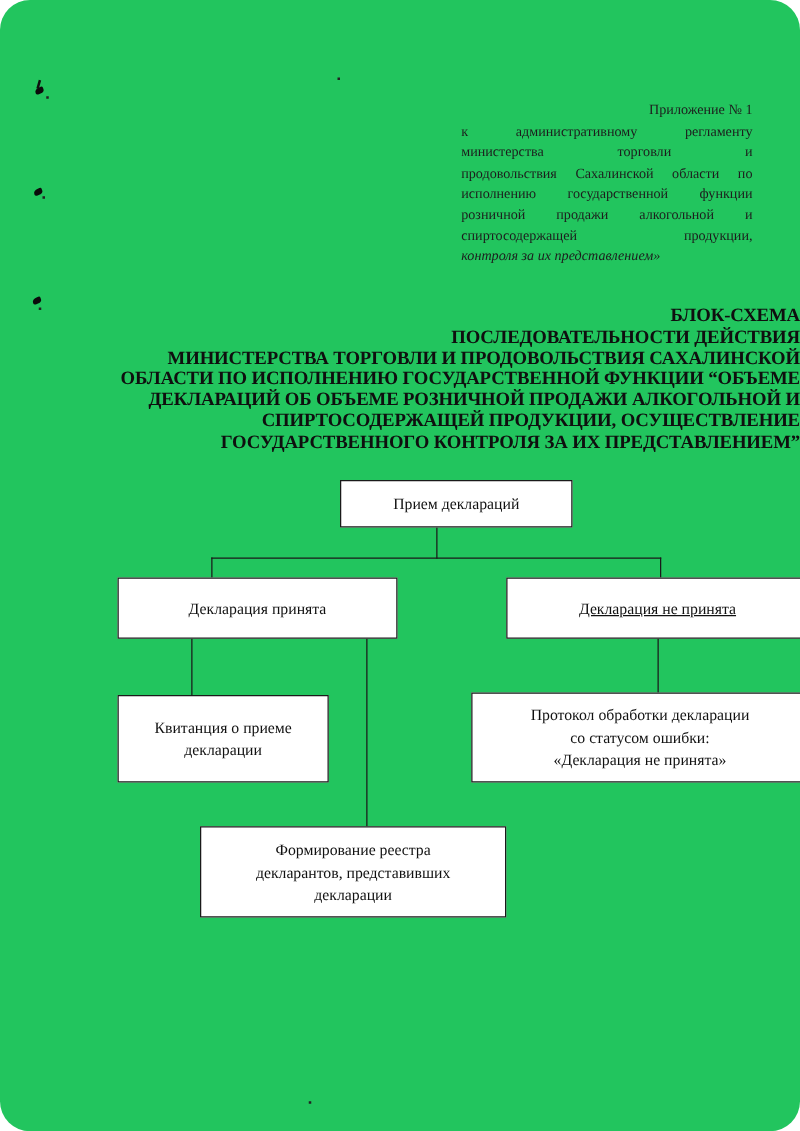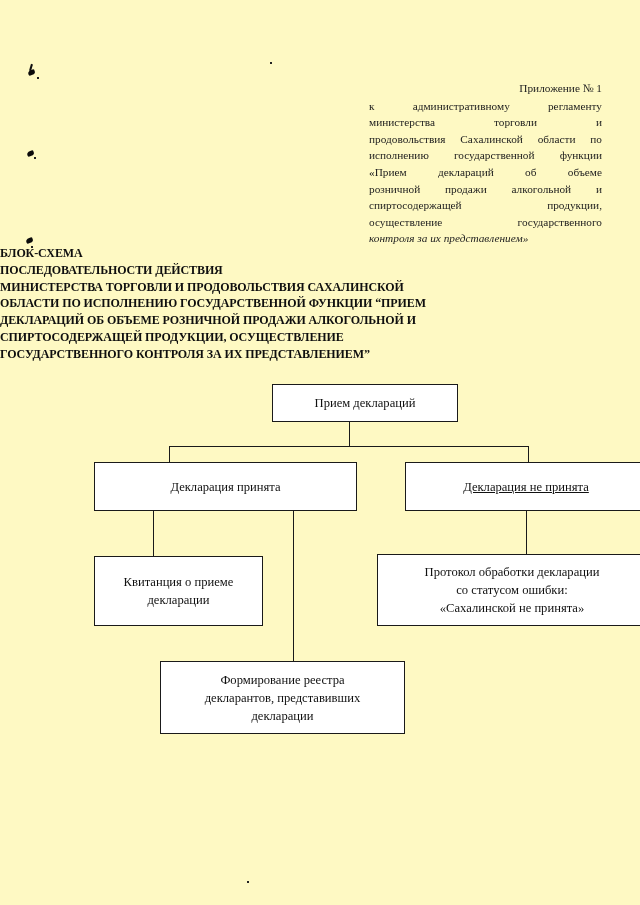--- a/index.html
+++ b/index.html
@@ -11,21 +11,22 @@
   body {
     font-family: "Liberation Serif", "DejaVu Serif", serif;
     color: #141414;
   }
 
   .page {
     position: relative;
     width: 640px;
     height: 905px;
     overflow: hidden;
-    background: #fef9c3;
+    background: #22c55e;
+    border-radius: 24px;
   }
 
   
   .speck {
     position: absolute;
     background: #0b0b0b;
     pointer-events: none;
   }
   .speck-a {
     width: 7px; height: 5px;
@@ -72,23 +73,23 @@
     text-align-last: left;
     font-style: italic;
   }
 
   
   .title {
     position: absolute;
     left: 0;
     top: 245px;
     width: 640px;
-    text-align: left;
+    text-align: right;
     font-weight: bold;
-    font-size: 12px;
+    font-size: 15px;
     line-height: 16.8px;
     letter-spacing: -0.1px;
     color: #0f0f0f;
   }
   .title .tline { display: block; white-space: nowrap; }
 
   
   .flow { position: absolute; left: 0; top: 0; width: 640px; height: 905px; margin-left: 22px; }
 
   .node {
@@ -133,32 +134,30 @@
 
   <div class="speck speck-dot" style="left:270px; top:62px;"></div>
   <div class="speck speck-dot" style="left:247px; top:881px;"></div>
 
   <div class="hdr">
     <span class="hdr-line hdr-line-first">Приложение № 1</span>
     <span class="hdr-line">к административному регламенту</span>
     <span class="hdr-line">министерства торговли и</span>
     <span class="hdr-line">продовольствия Сахалинской области по</span>
     <span class="hdr-line">исполнению государственной функции</span>
-    <span class="hdr-line">«Прием деклараций об объеме</span>
     <span class="hdr-line">розничной продажи алкогольной и</span>
     <span class="hdr-line">спиртосодержащей продукции,</span>
-    <span class="hdr-line">осуществление государственного</span>
     <span class="hdr-line hdr-line-last">контроля за их представлением»</span>
   </div>
 
   <div class="title">
     <span class="tline">БЛОК-СХЕМА</span>
     <span class="tline">ПОСЛЕДОВАТЕЛЬНОСТИ ДЕЙСТВИЯ</span>
     <span class="tline">МИНИСТЕРСТВА ТОРГОВЛИ И ПРОДОВОЛЬСТВИЯ САХАЛИНСКОЙ</span>
-    <span class="tline">ОБЛАСТИ ПО ИСПОЛНЕНИЮ ГОСУДАРСТВЕННОЙ ФУНКЦИИ “ПРИЕМ</span>
+    <span class="tline">ОБЛАСТИ ПО ИСПОЛНЕНИЮ ГОСУДАРСТВЕННОЙ ФУНКЦИИ “ОБЪЕМЕ</span>
     <span class="tline">ДЕКЛАРАЦИЙ ОБ ОБЪЕМЕ РОЗНИЧНОЙ ПРОДАЖИ АЛКОГОЛЬНОЙ И</span>
     <span class="tline">СПИРТОСОДЕРЖАЩЕЙ ПРОДУКЦИИ, ОСУЩЕСТВЛЕНИЕ</span>
     <span class="tline">ГОСУДАРСТВЕННОГО КОНТРОЛЯ ЗА ИХ ПРЕДСТАВЛЕНИЕМ”</span>
   </div>
 
   <div class="flow">
 
     <div class="conn conn-v" style="left:327px; top:421px; height:26px;"></div>
     <div class="conn conn-h" style="left:147px; top:446px; width:360px;"></div>
     <div class="conn conn-v" style="left:147px; top:446px; height:17px;"></div>
@@ -169,21 +168,21 @@
     <div class="conn conn-v" style="left:271px; top:510px; height:152px;"></div>
 
     <div class="conn conn-v" style="left:504px; top:510px; height:45px;"></div>
 
     <div class="node" style="left:250px; top:384px; width:186px; height:38px;">
       <span class="nlabel">
         <span>Прием деклараций</span>
       </span>
     </div>
 
-    <div class="node" style="left:72px; top:462px; width:263px; height:49px;">
+    <div class="node" style="left:72px; top:462px; width:224px; height:49px;">
       <span class="nlabel">
         <span>Декларация принята</span>
       </span>
     </div>
 
     <div class="node" style="left:383px; top:462px; width:242px; height:49px;text-decoration:underline;">
       <span class="nlabel">
         <span>Декларация не принята</span>
       </span>
     </div>
@@ -192,21 +191,21 @@
       <span class="nlabel">
         <span>Квитанция о приеме</span>
         <span>декларации</span>
       </span>
     </div>
 
     <div class="node" style="left:355px; top:554px; width:270px; height:72px;align-items:center;">
       <span class="nlabel">
         <span>Протокол обработки декларации</span>
         <span>со статусом ошибки:</span>
-        <span>«Сахалинской не принята»</span>
+        <span>«Декларация не принята»</span>
       </span>
     </div>
 
     <div class="node" style="left:138px; top:661px; width:245px; height:73px;">
       <span class="nlabel">
         <span>Формирование реестра</span>
         <span>декларантов, представивших</span>
         <span>декларации</span>
       </span>
     </div>

